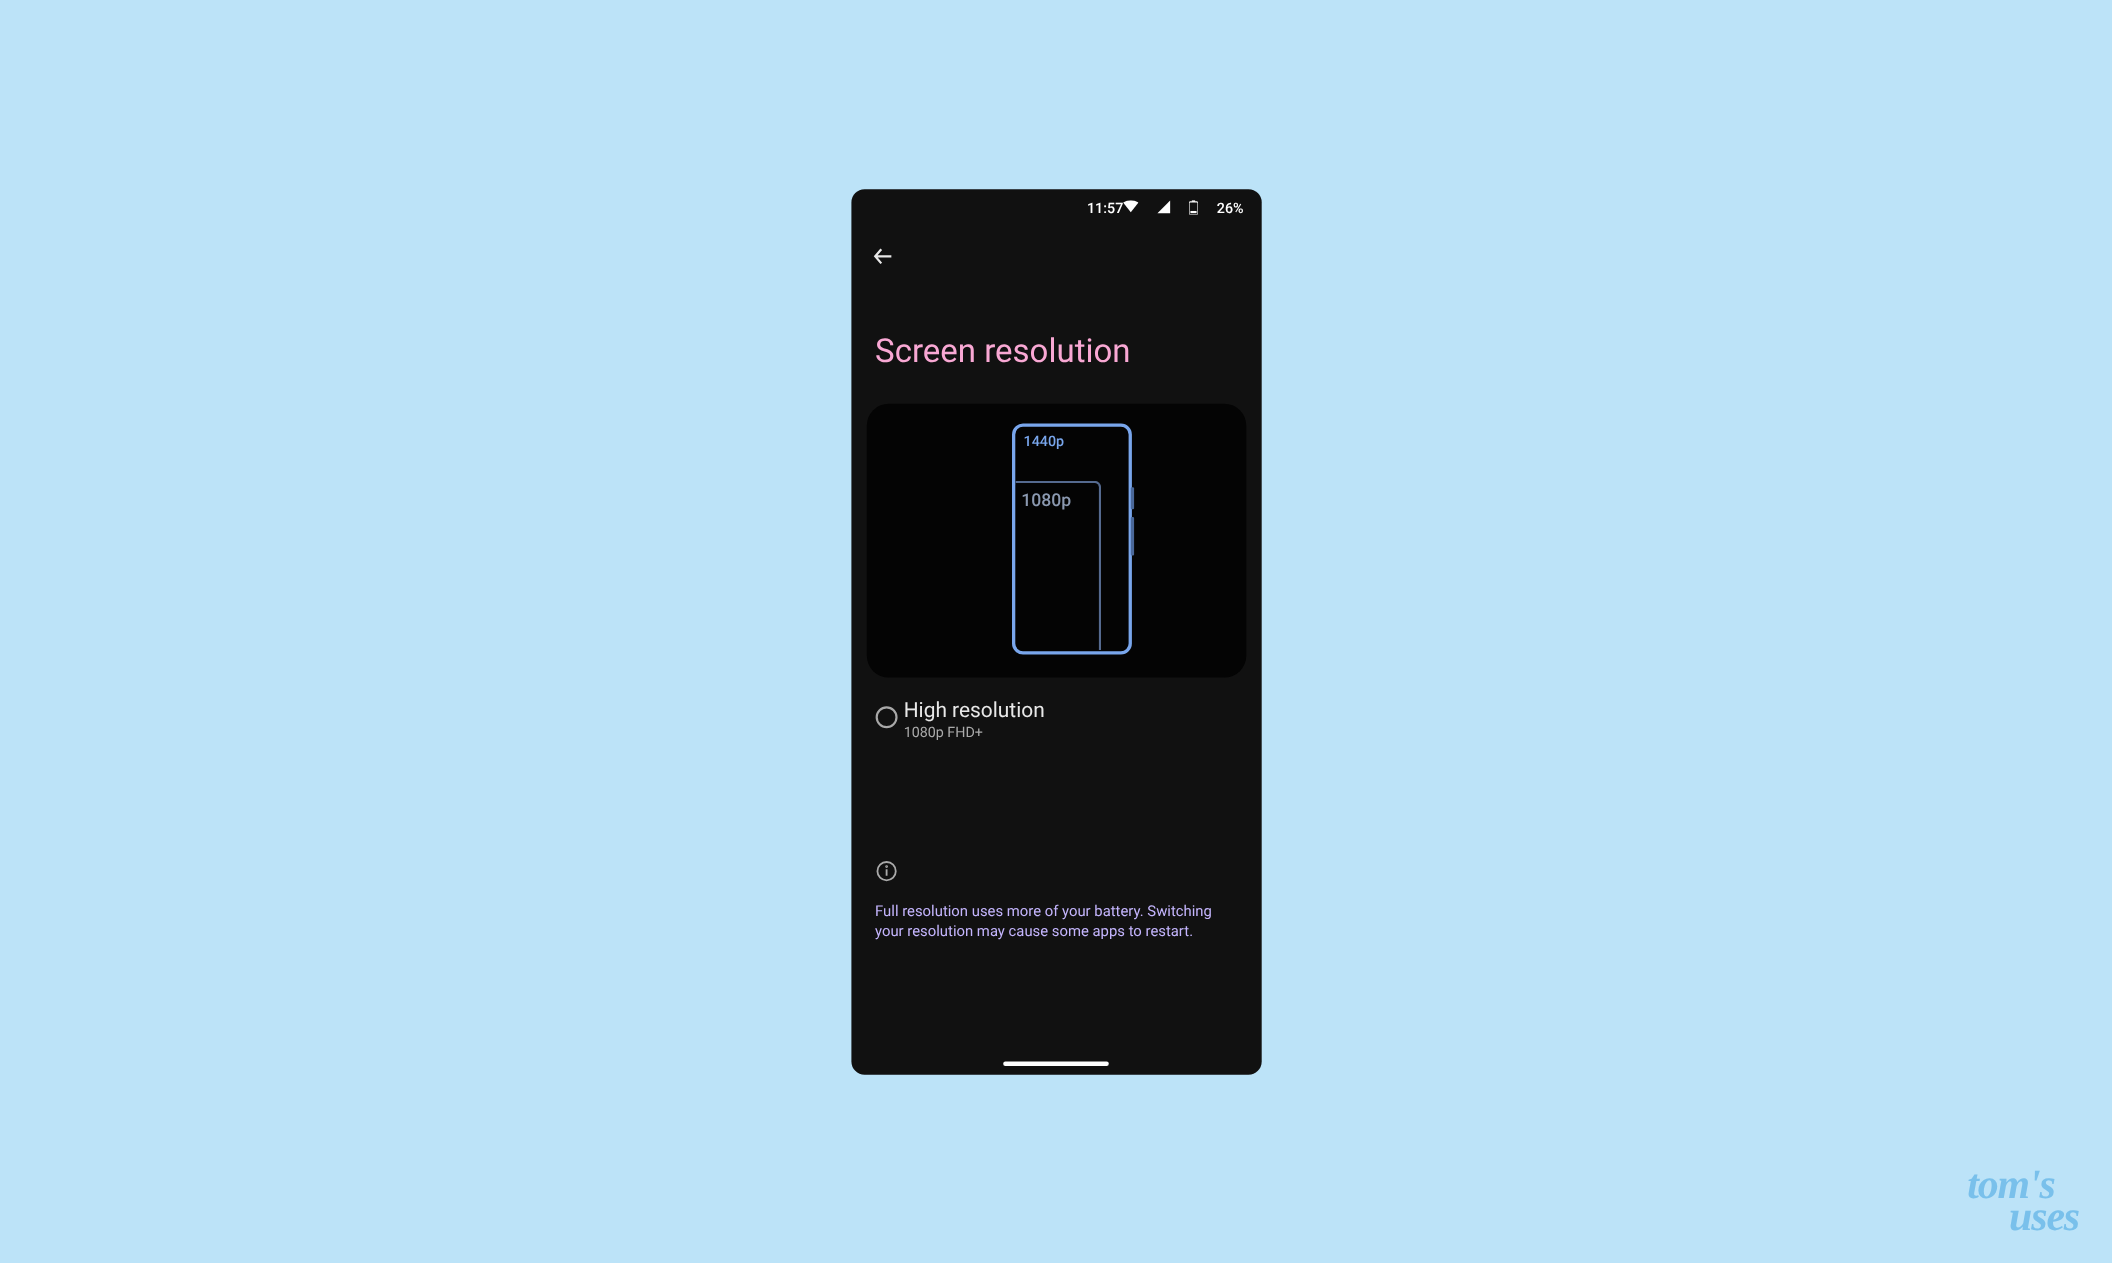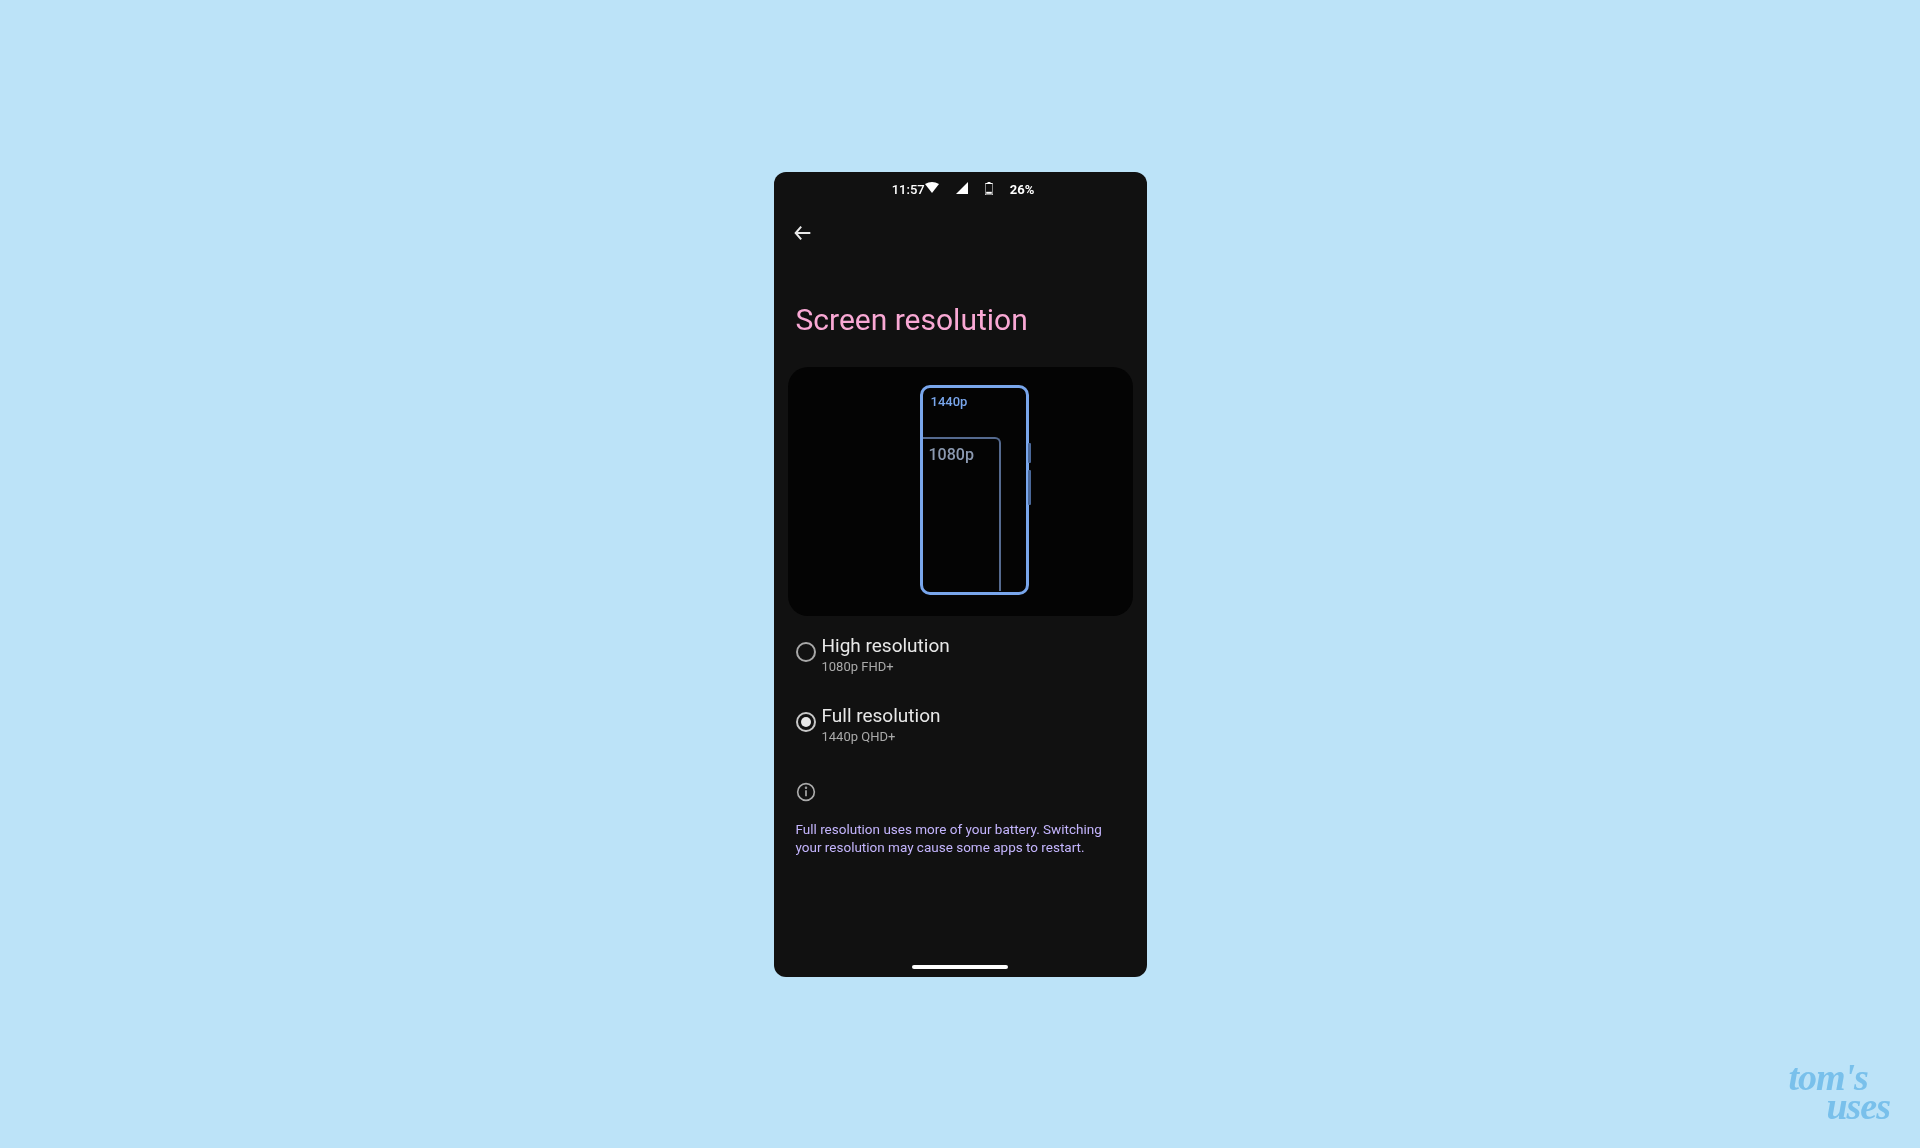--- a/index.html
+++ b/index.html
@@ -17,32 +17,31 @@
       width: 373px;
       height: 805px;
       background: #111111;
       border-radius: 12px;
       position: relative;
       color: #e8e8e8;
       overflow: hidden;
     }
     .statusbar {
       display: flex;
-      justify-content: center;
+      justify-content: flex-end;
       align-items: center;
       padding: 10px 16px 0 22px;
       font-size: 13px;
       font-weight: 500;
       color: #fff;
     }
     .statusbar-right {
       display: flex;
       align-items: center;
       gap: 17px;
-      font-weight: bold;
     }
     .back-btn {
       position: absolute;
       top: 50px;
       left: 18px;
       cursor: pointer;
     }
     .title {
       position: absolute;
       top: 130px;
@@ -238,27 +237,20 @@
   </div>
 
   <div class="options">
     <div class="option-row">
       <div class="radio"></div>
       <div class="option-text">
         <div class="primary">High resolution</div>
         <div class="secondary">1080p FHD+</div>
       </div>
     </div>
-    <div class="option-row">
-      <div class="radio selected"></div>
-      <div class="option-text">
-        <div class="primary">Full resolution</div>
-        <div class="secondary">1440p QHD+</div>
-      </div>
-    </div>
   </div>
 
   <div class="info-section">
     <div class="info-icon">
       <svg width="20" height="20" viewBox="0 0 24 24" fill="none" stroke="#aaaaaa" stroke-width="2">
         <circle cx="12" cy="12" r="10"></circle>
         <line x1="12" y1="10" x2="12" y2="17"></line>
         <circle cx="12" cy="7" r="0.5" fill="#aaaaaa"></circle>
       </svg>
     </div>

